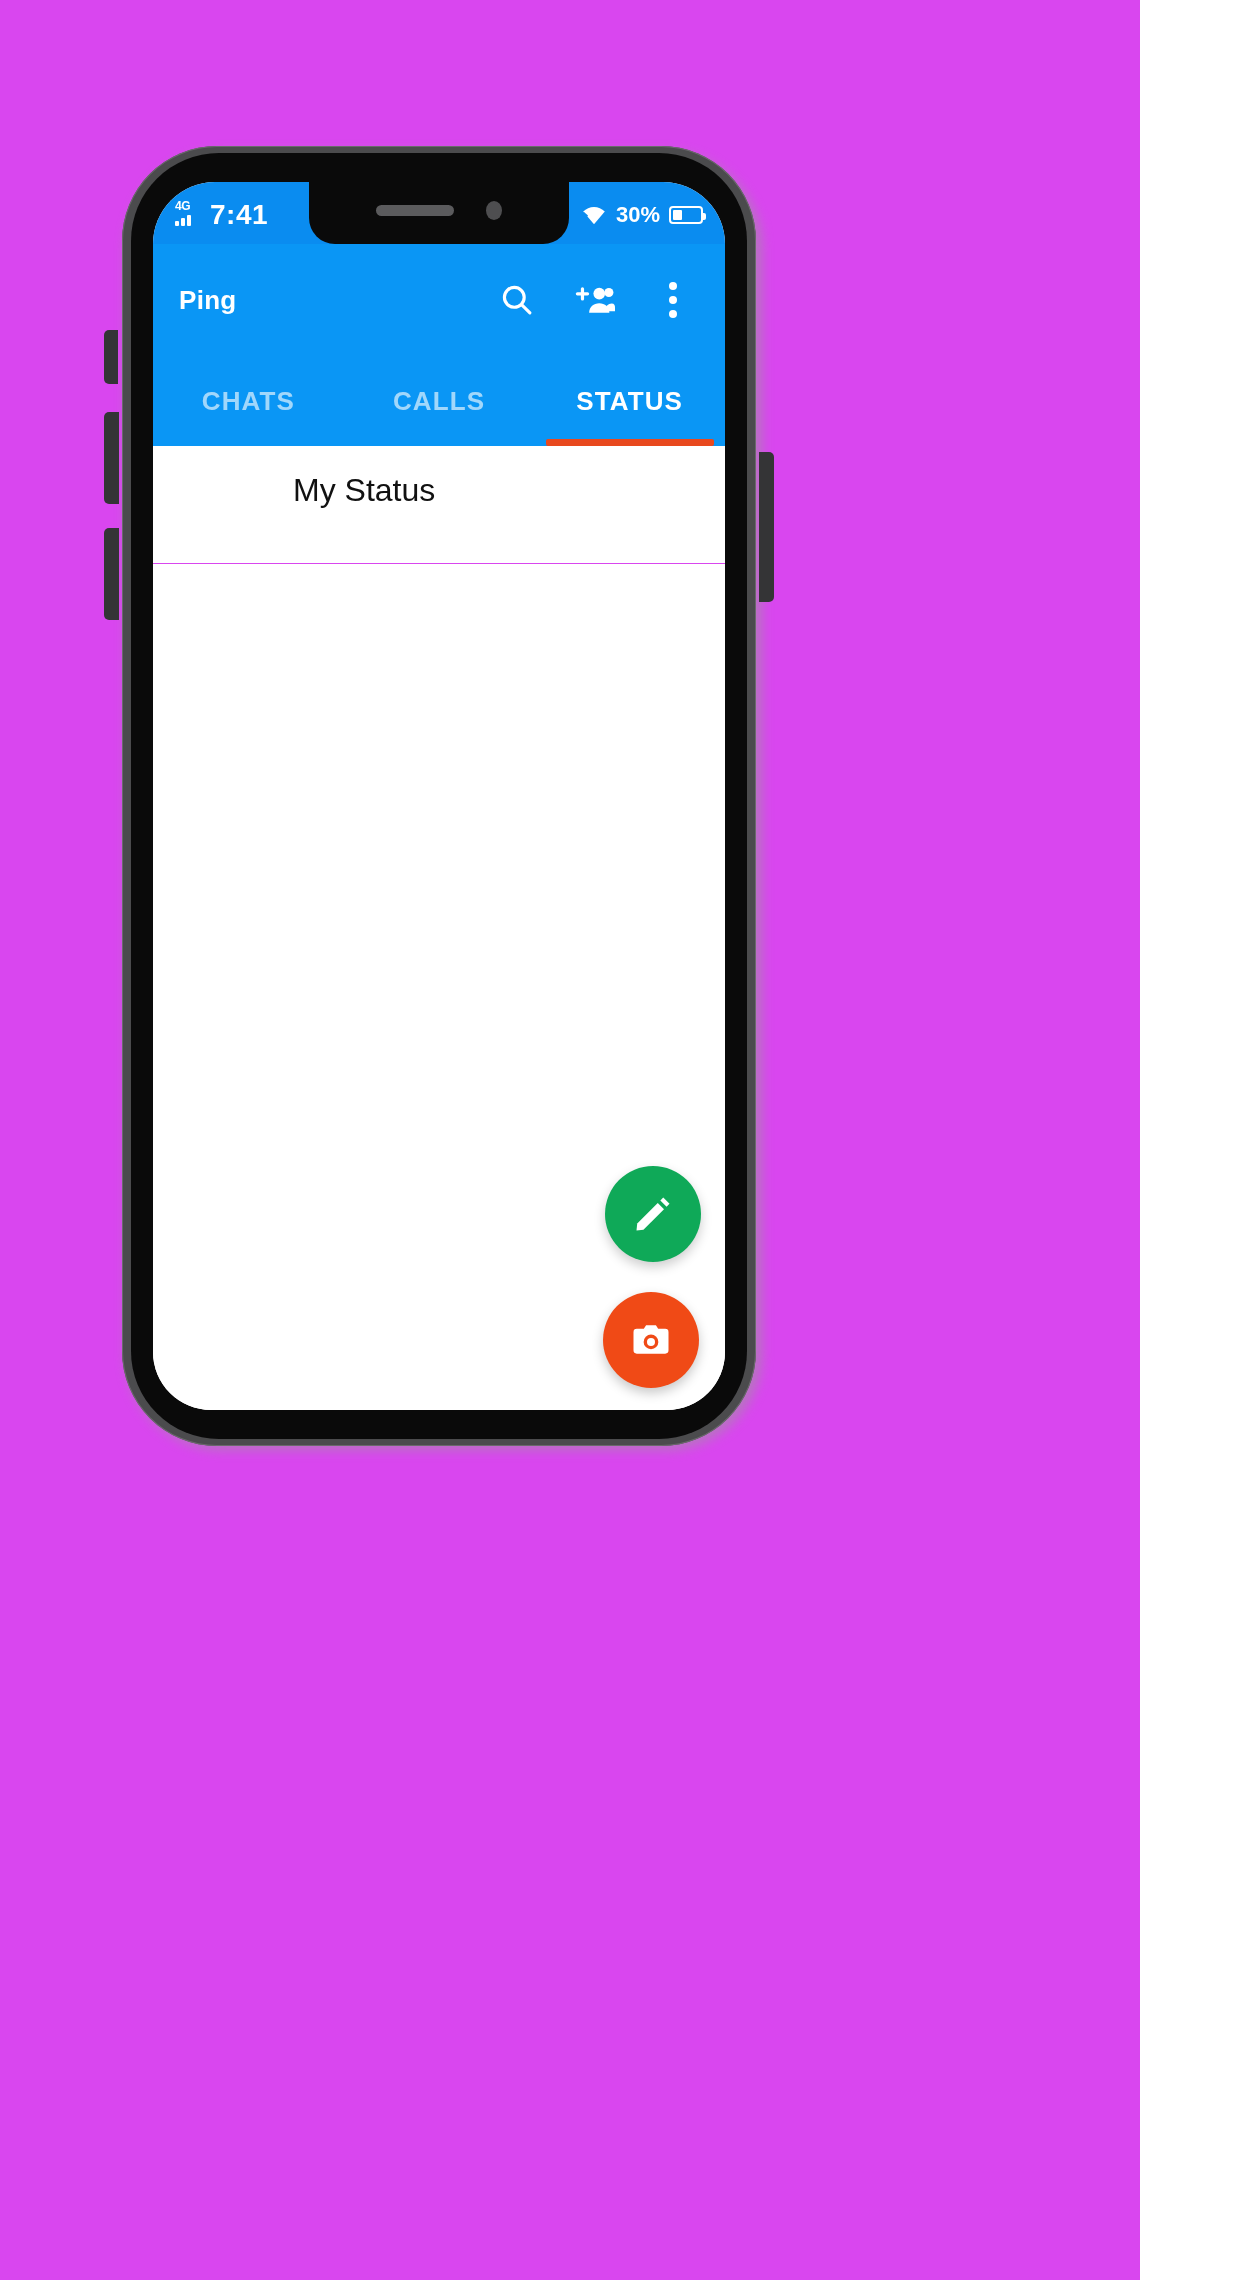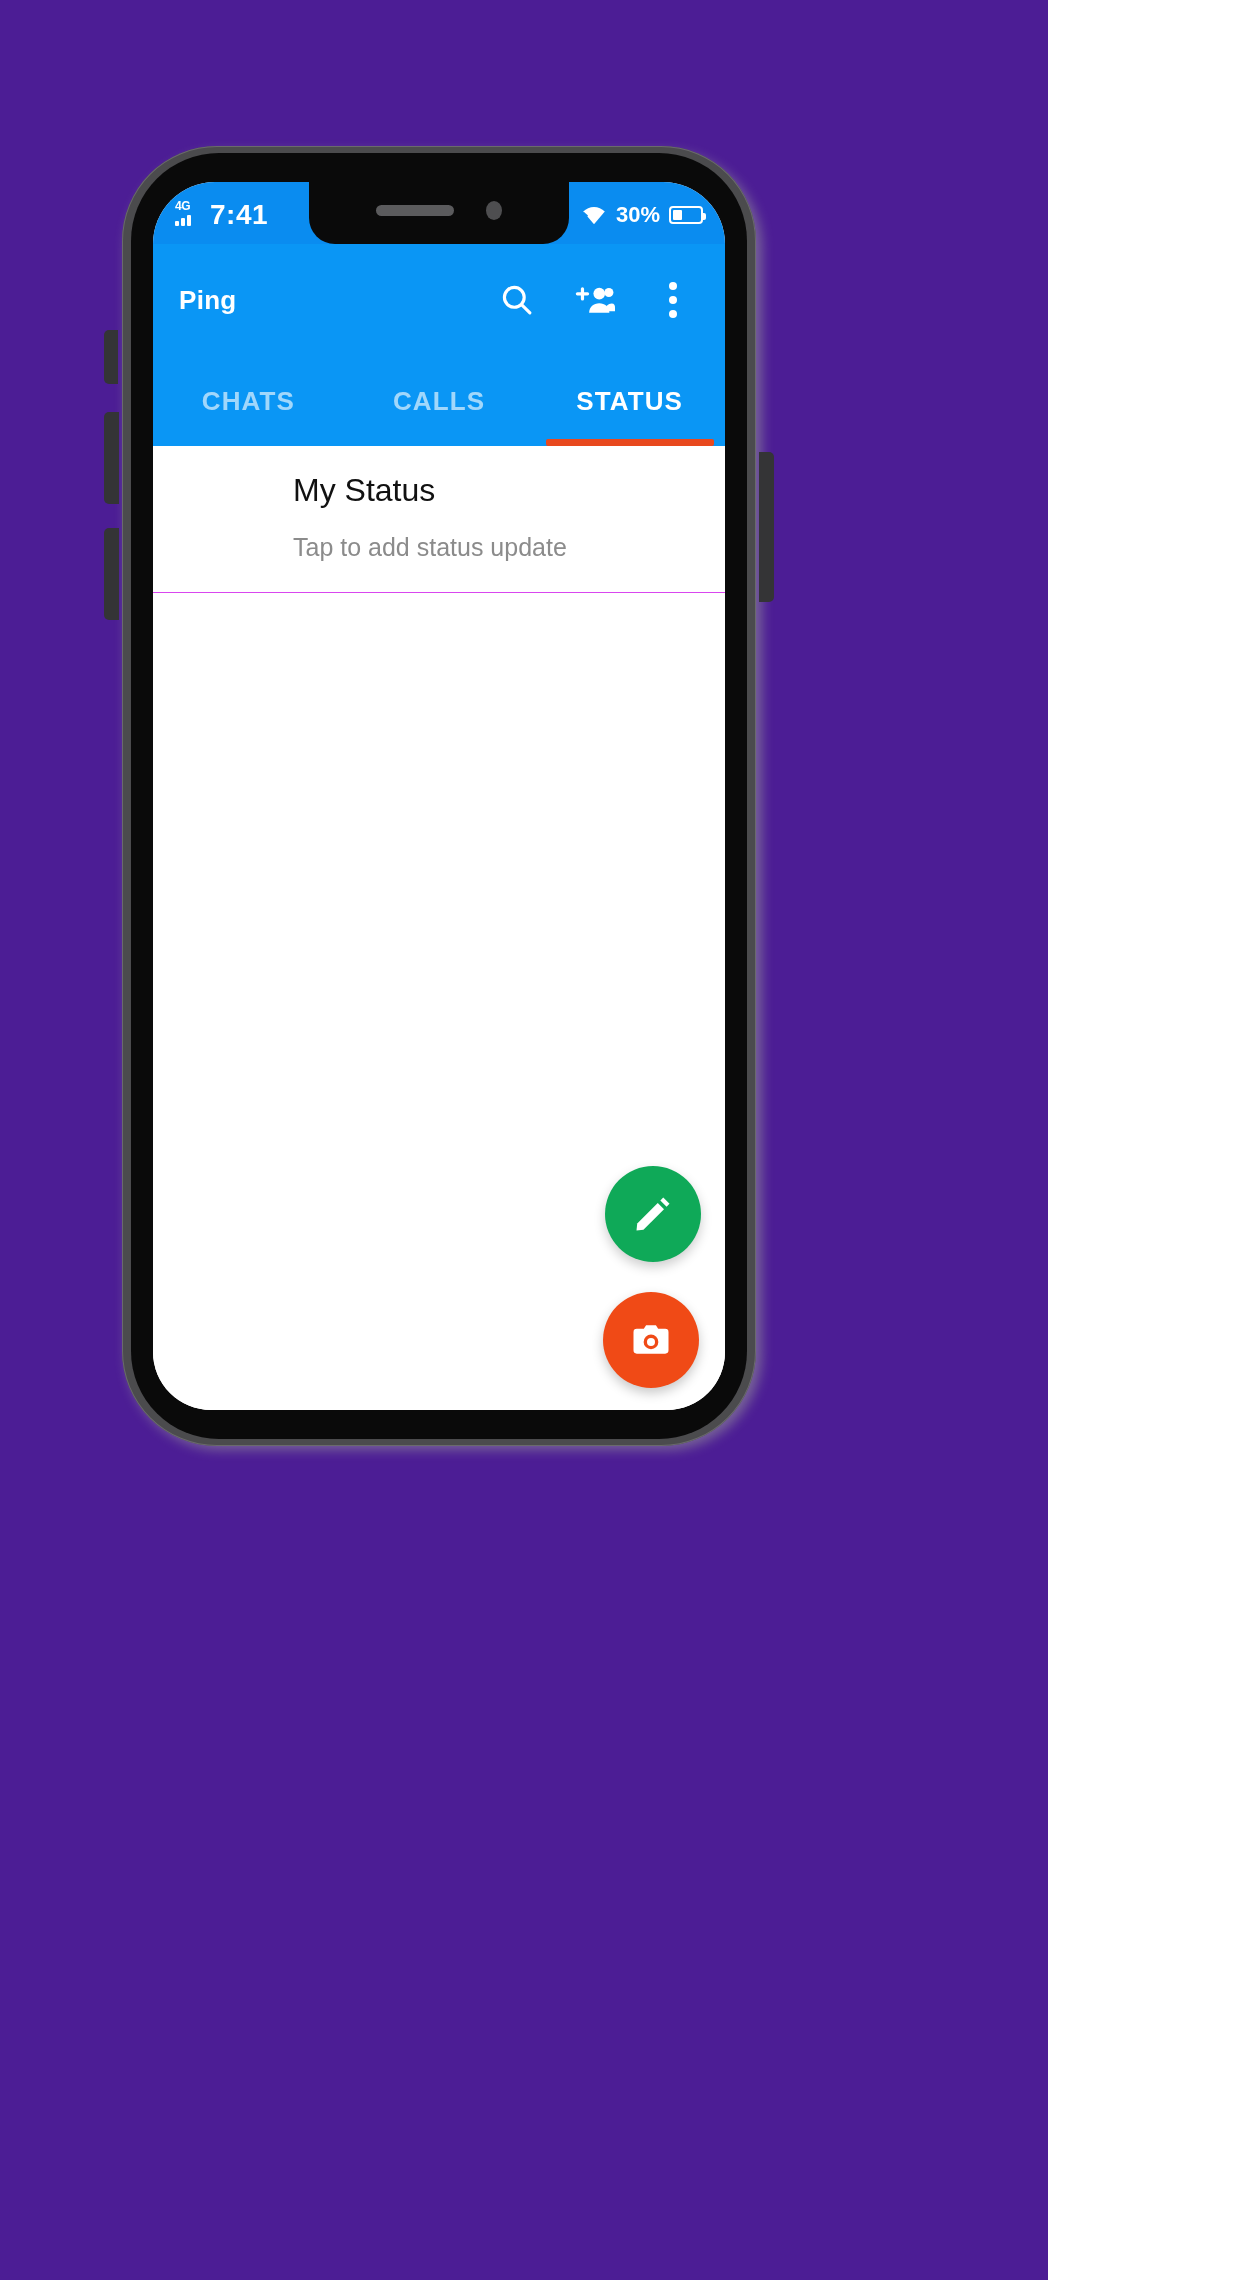--- a/index.html
+++ b/index.html
@@ -6,23 +6,23 @@
   html, body {
     width: 1240px;
     height: 2280px;
     background: #ffffff;
     font-family: "Liberation Sans", sans-serif;
     overflow: hidden;
   }
 
   #stage {
     position: relative;
-    width: 1048px;
+    width: 1140px;
     height: 2280px;
-    background: #4c1d95;
+    background: #d946ef;
   }
 
   
   .phone-shadow {
     position: absolute;
     left: 126px;
     top: 152px;
     width: 636px;
     height: 1298px;
     border-radius: 96px;
@@ -342,21 +342,20 @@
         </div>
       <div class="tab active">
           <span>STATUS</span>
         </div>
     </div>
 
     <div class="content">
 
       <div class="status-row">
         <div class="status-title">My Status</div>
-        <div class="status-sub">Tap to add status update</div>
       </div>
 
       <div class="fab fab-edit">
         <svg width="44" height="44" viewBox="0 0 24 24">
           <path d="M3.4 17.2 L14.6 6.0 L18.0 9.4 L6.8 20.6 L3.0 21.0 Z" fill="#ffffff"></path>
           <path d="M16.0 4.6 L17.6 3.0 L21.0 6.4 L19.4 8.0 Z" fill="#ffffff"></path>
         </svg>
       </div>
 
       <div class="fab fab-camera">

